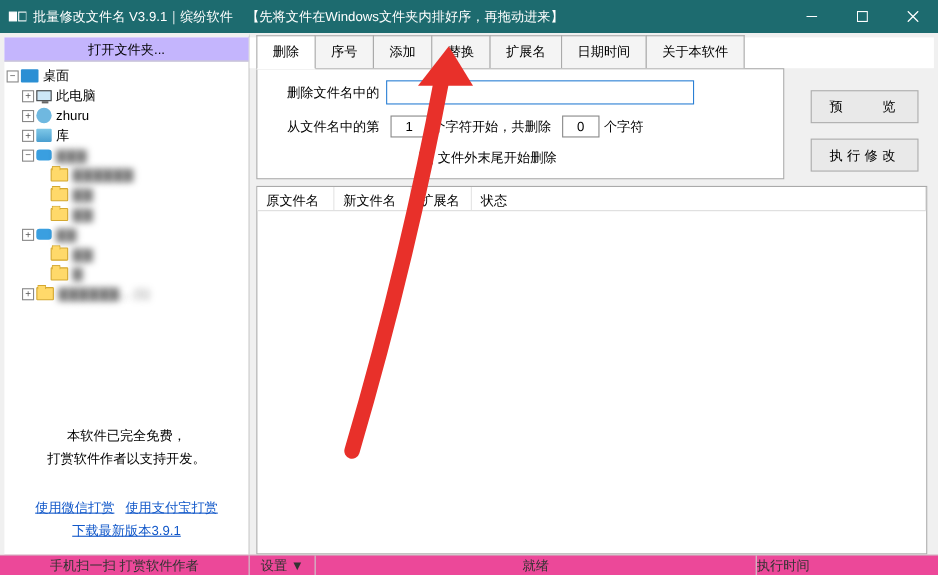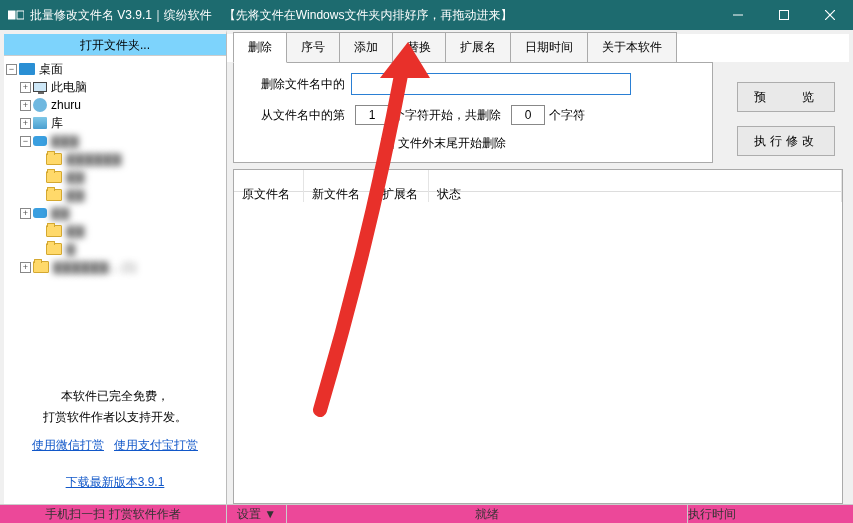--- a/index.html
+++ b/index.html
@@ -5,21 +5,21 @@
 *{box-sizing:border-box;margin:0;padding:0;font-family:"Microsoft YaHei","SimSun",sans-serif;font-size:12px}
 body{width:853px;height:523px;background:#fff;overflow:hidden;position:relative}
 .titlebar{height:30px;background:#1d6b6f;color:#fff;display:flex;align-items:center;padding-left:8px}
 .titlebar .app-icon{width:16px;height:12px;margin-right:6px;display:inline-flex;align-items:center}
 .titlebar .title-text{flex:0 0 auto}
 .titlebar .title-hint{margin-left:12px}
 .titlebar .win-controls{margin-left:auto;display:flex;height:100%}
 .titlebar .win-btn{width:46px;height:100%;display:flex;align-items:center;justify-content:center;color:#fff}
 .main{display:flex;height:474px}
 .left-panel{width:227px;border-right:1px solid #bbb;display:flex;flex-direction:column;background:#fff;border-left:4px solid #f0f0f0;border-top:4px solid #f0f0f0}
-.left-header{height:22px;border-bottom:1px solid #ccc;text-align:center;line-height:22px;background:#7dd3fc}
+.left-header{height:22px;border-bottom:1px solid #ccc;text-align:center;line-height:22px;background:#c4b5fd}
 .tree{flex:1;overflow:auto;padding:4px 2px}
 .tree-item{display:flex;align-items:center;height:18px;white-space:nowrap}
 .tree-exp{width:11px;height:11px;border:1px solid #888;display:inline-flex;align-items:center;justify-content:center;font-size:9px;line-height:1;margin-right:2px;color:#555;background:#fff}
 .tree-icon{width:16px;height:14px;margin-right:4px;display:inline-block}
 .folder-icon{width:16px;height:12px;background:#ffd96a;border:1px solid #d4a830;border-radius:1px;position:relative}
 .folder-icon::before{content:"";position:absolute;top:-3px;left:0;width:6px;height:3px;background:#ffd96a;border:1px solid #d4a830;border-bottom:none;border-radius:1px 1px 0 0}
 .desktop-icon{width:16px;height:12px;background:#2a8fd4;border-radius:1px}
 .pc-icon{width:14px;height:10px;border:1px solid #444;background:#cde7f7;position:relative}
 .pc-icon::after{content:"";position:absolute;left:4px;bottom:-3px;width:6px;height:2px;background:#666}
 .user-icon{width:14px;height:14px;border-radius:50%;background:#6fb8e0;position:relative}
@@ -35,21 +35,21 @@
 .tab-body{border:1px solid #aaa;margin:0 6px 6px 6px;padding:10px 27px;background:#fff}
 .form-row{display:flex;align-items:center;margin-bottom:10px}
 .form-row label{margin-right:6px}
 .text-input{height:22px;border:1px solid #2a7fd4;padding:0 4px;width:280px}
 .spin{width:34px;height:20px;border:1px solid #888;text-align:center;margin:0 4px}
 .checkbox{width:13px;height:13px;margin-right:4px}
 .action-col{position:absolute;right:18px;top:52px;width:98px}
 .action-btn{width:98px;height:30px;background:#e9e9e9;border:1px solid #adadad;margin-bottom:14px;cursor:pointer;letter-spacing:4px}
 .grid-wrap{flex:1;margin:0 6px 0 6px;border:1px solid #aaa;background:#fff;overflow:hidden}
 .grid-header{display:flex;height:22px;background:#fff;border-bottom:1px solid #ddd}
-.grid-header .col{padding:16px 8px;border-right:1px solid #e4e4e4}
+.grid-header .col{padding:4px 8px;border-right:1px solid #e4e4e4}
 .statusbar{height:19px;background:#ec4899;border-top:1px solid #ccc;display:flex;align-items:center;font-size:12px;color:#333}
 .statusbar .sb-left{width:227px;text-align:center;border-right:1px solid #ccc;height:100%;line-height:19px}
 .statusbar .sb-set{padding:0 10px;border-right:1px solid #ccc;height:100%;line-height:19px}
 .statusbar .sb-mid{flex:1;text-align:center}
 .statusbar .sb-right{width:166px;border-left:1px solid #ccc;padding-left:0;height:100%;line-height:19px}
 .arrow-annot{position:absolute;left:280px;top:40px;width:200px;height:380px;pointer-events:none;z-index:50}
 </style>
 </head>
 <body>
 
@@ -138,25 +138,25 @@
         </div>
       <div class="tree-item" style="padding-left:14px">
           <span class="tree-exp">+</span>
           <span class="tree-icon folder-icon"></span>
           <span class="blur">▇▇▇▇▇▇... (1)</span>
         </div>
     </div>
     <div class="left-bottom">
       <div>本软件已完全免费，</div>
       <div>打赏软件作者以支持开发。</div>
-      <div style="margin-top:6px">
+      <div style="margin-top:22px">
         <span class="link">使用微信打赏</span>&nbsp;&nbsp;
         <span class="link">使用支付宝打赏</span>
       </div>
-      <div style="margin-top:16px"><span class="link">下载最新版本3.9.1</span></div>
+      <div style="margin-top:0"><span class="link">下载最新版本3.9.1</span></div>
     </div>
   </div>
 
   <div class="right-panel" style="position:relative">
     <div class="action-col">
       <button class="action-btn">预　　览</button>
       <button class="action-btn">执行修改</button>
     </div>
     <div class="tabs">
       <div class="tab active">删除</div>

